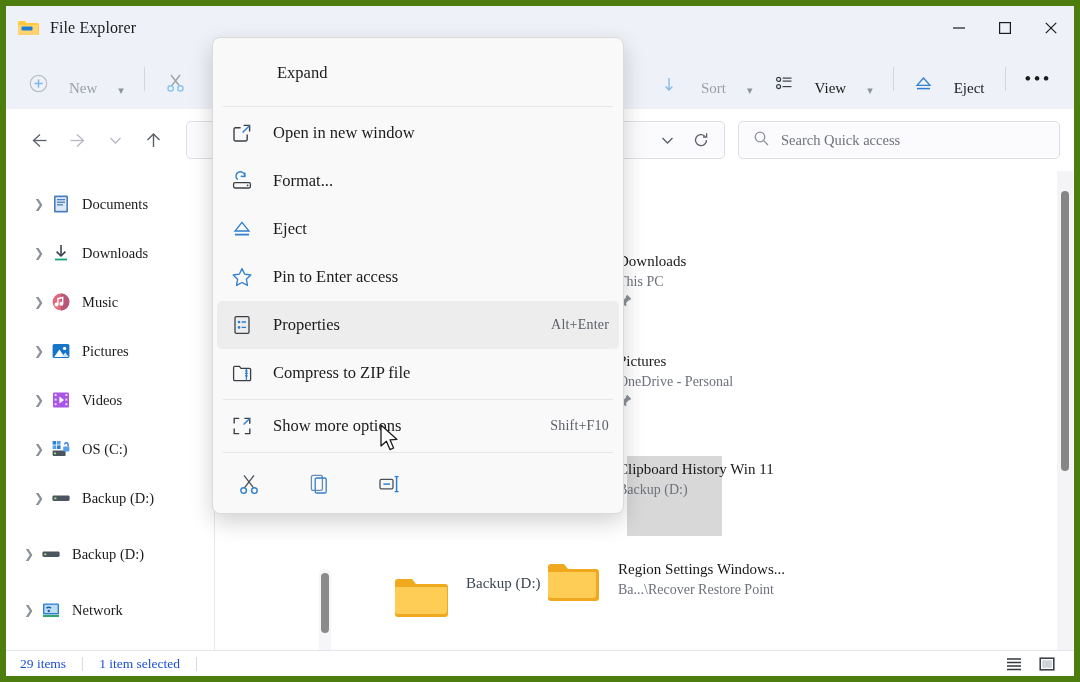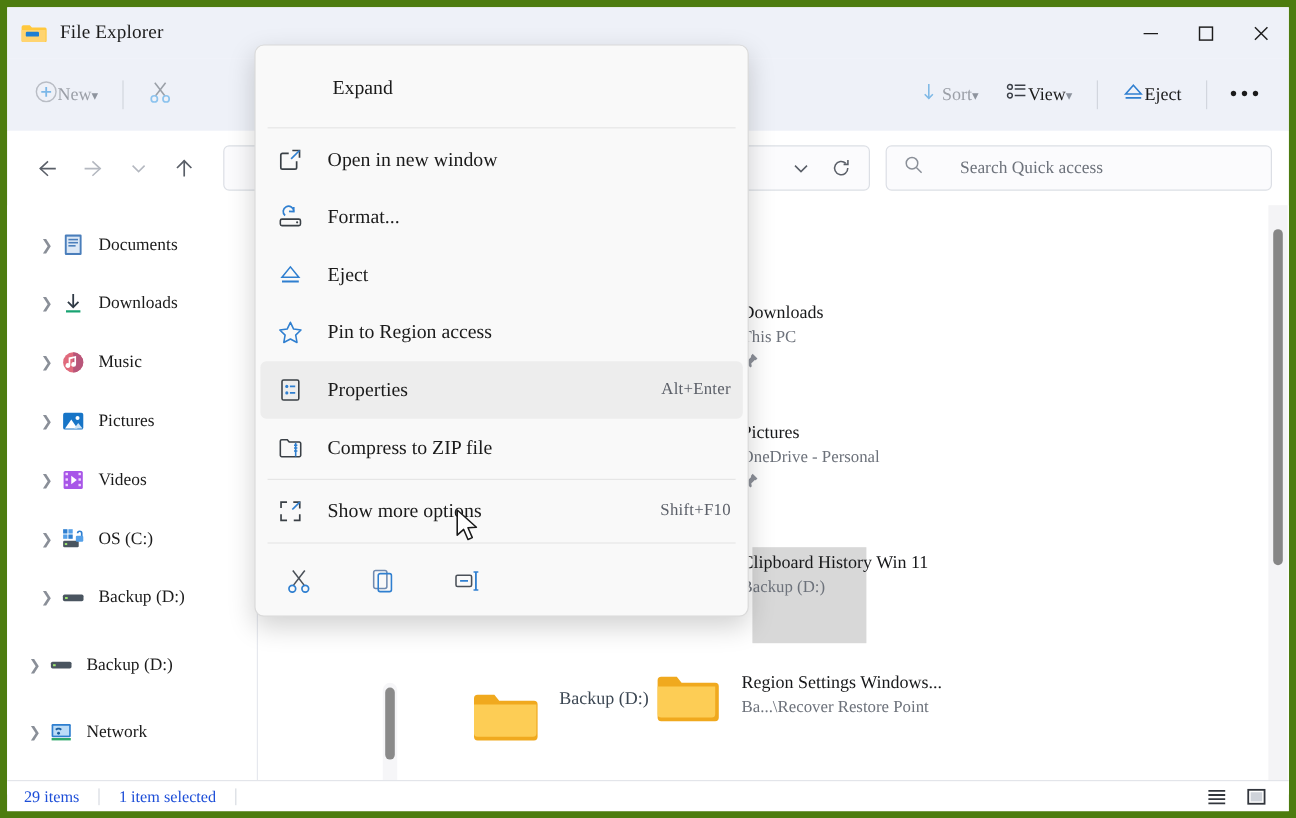--- a/index.html
+++ b/index.html
@@ -40,21 +40,21 @@
 
   
   .toolbar {
     position: absolute; top: 43px; left: 0;
     width: 100%; height: 60px;
     background: #eef1f8;
     display: flex; align-items: center;
     padding: 0 12px;
   }
   .tbtn {
-    display: flex; align-items: center; gap: 0;
+    display: flex; align-items: flex-end; gap: 21px;
     height: 36px; padding: 0 11px;
     border-radius: 5px;
     font-size: 15px; color: #9b9fa7;
     white-space: nowrap;
   }
   .tbtn.active { color: #1b1b1b; }
   .tsep { width: 1px; height: 24px; background: #d2d6de; margin: 0 9px; }
   .chev-sm { font-size: 11px; color: #8e949e; }
   .dots { letter-spacing: 2.5px; font-size: 19px; color: #1b1b1b; padding: 0 10px; }
 
@@ -86,21 +86,21 @@
     display: flex; align-items: center; justify-content: center;
     color: #5a5f68; border-radius: 4px;
   }
   .searchbar {
     width: 322px; height: 38px; margin-left: 13px;
     border: 1px solid #dcdfe5; border-radius: 5px;
     background: #fbfbfd;
     display: flex; align-items: center; gap: 11px;
     padding: 0 14px;
   }
-  .search-ph { font-size: 14.5px; color: #6d727b; margin-left: 19px; }
+  .search-ph { font-size: 14.5px; color: #6d727b; }
 
   
   .main {
     position: absolute; top: 165px; left: 0;
     width: 100%; height: 491px;
     display: flex;
     background: #ffffff;
   }
   .sidebar {
     width: 208px; height: 100%;
@@ -671,21 +671,21 @@
       </span>
       <span class="cm-lbl">Eject</span>
     </div>
 
     <div class="cm-item">
       <span class="cm-ic">
         <svg width="22" height="22" viewBox="0 0 22 22">
           <polygon points="11,2.6 13.7,8.2 19.8,9 15.4,13.3 16.5,19.4 11,16.5 5.5,19.4 6.6,13.3 2.2,9 8.3,8.2" fill="none" stroke="#2f7fd0" stroke-width="1.3" stroke-linejoin="round"></polygon>
         </svg>
       </span>
-      <span class="cm-lbl">Pin to Region access</span>
+      <span class="cm-lbl">Pin to Enter access</span>
     </div>
 
 
     <div class="cm-item highlight">
       <span class="cm-ic">
         <svg width="22" height="22" viewBox="0 0 22 22">
           <rect x="4" y="2.6" width="14" height="16.8" rx="1.4" fill="none" stroke="#3a4046" stroke-width="1.3"></rect>
           <circle cx="8" cy="8" r="1.3" fill="#2f7fd0"></circle>
           <line x1="10.6" y1="8" x2="15" y2="8" stroke="#2f7fd0" stroke-width="1.3"></line>
           <circle cx="8" cy="13.4" r="1.3" fill="#2f7fd0"></circle>

